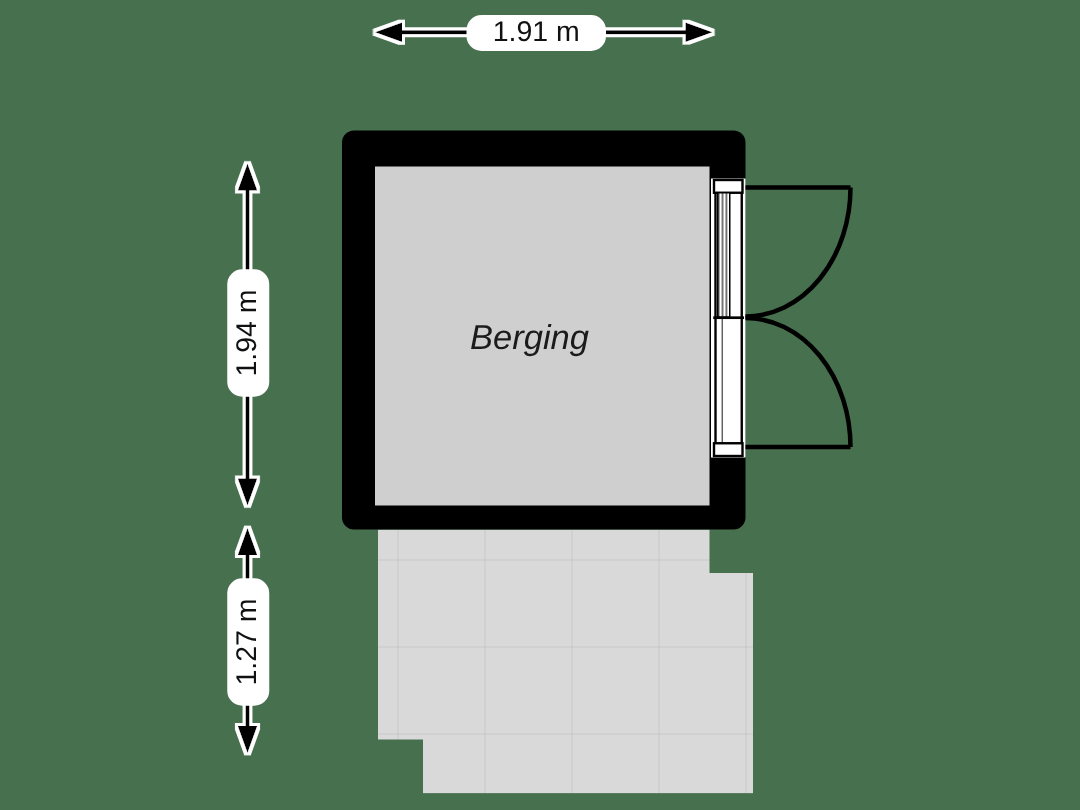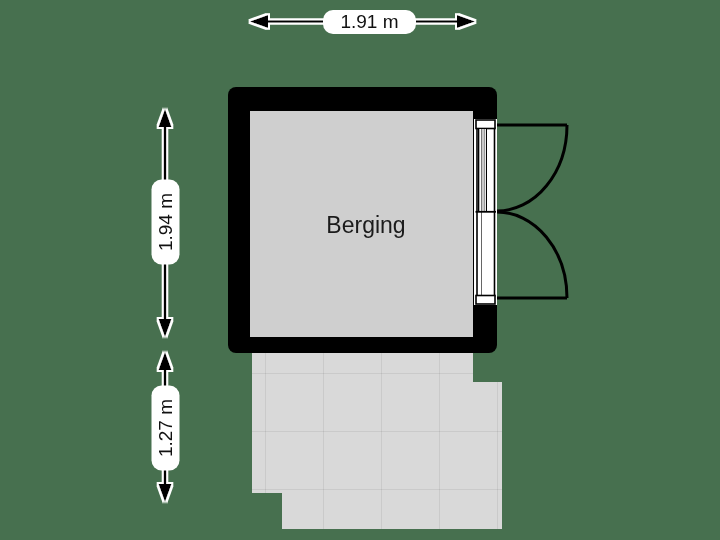--- a/index.html
+++ b/index.html
@@ -49,37 +49,37 @@
     width: 720px; height: 540px;
   }
   
   .room-label {
     position: absolute;
     transform: translate(-50%, -50%);
     font-size: 23px;
     color: #1b1b1b;
     white-space: nowrap;
   }
-  .room-label.berging     { left: 366px; top: 225px; }
+  .room-label.berging     { left: 353px; top: 225px; font-style: italic; }
   .room-label.overkapping { left: 363px; top: 428px; }
 
   .dim-label {
     position: absolute;
     background: #ffffff;
     border-radius: 10px;
     color: #111;
     font-size: 19px;
     display: flex;
     align-items: center;
     justify-content: center;
     white-space: nowrap;
   }
   .dim-label.horizontal {
     left: 311px; top: 10px;
-    width: 93px; height: 24px; margin-left: 12px;
+    width: 93px; height: 24px;
   }
   .dim-label.vertical {
     width: 85px; height: 28px;
     transform: rotate(-90deg);
   }
   .dim-label.v-upper { left: 123px; top: 208px; }
   .dim-label.v-lower { left: 123px; top: 414px; }
 </style>
 </head>
 <body>

